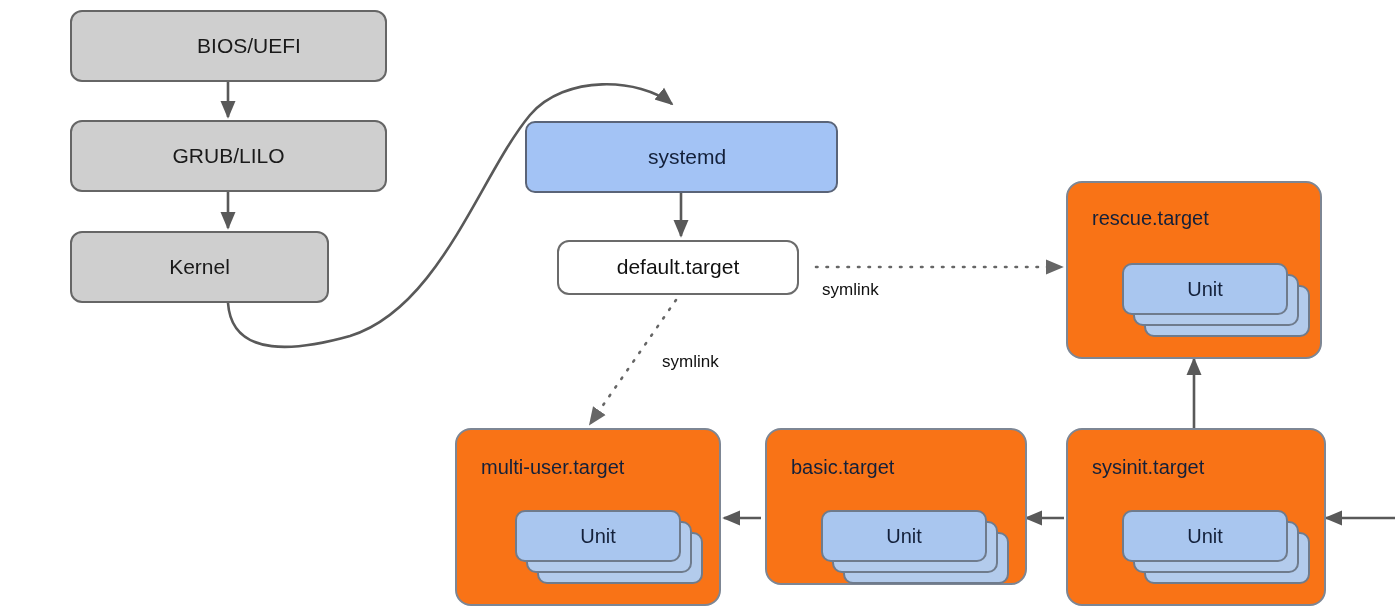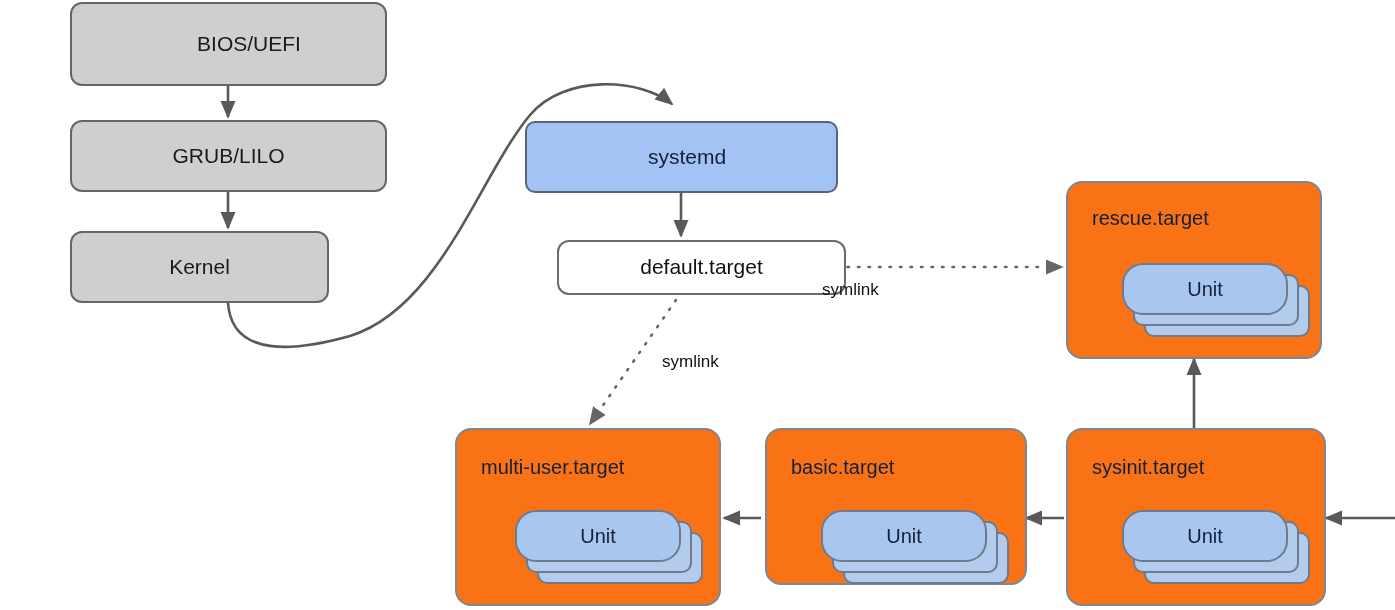--- a/index.html
+++ b/index.html
@@ -91,21 +91,20 @@
     box-sizing: border-box;
     background: #b3cbec;
     border: 2px solid #6f7b8c;
     border-radius: 10px;
   }
   .unit-card.front {
     background: #a9c6ef;
     display: flex;
     align-items: center;
     justify-content: center;
-    border-radius: 21px;
   }
   .unit-label {
     font-size: 20px;
     color: #13203a;
   }
 
   
   .edge-label {
     position: absolute;
     font-size: 17px;
@@ -142,37 +141,37 @@
 
     <line x1="1194" y1="428" x2="1194" y2="359" stroke="#595959" stroke-width="2.6" marker-end="url(#arrowSolid)"></line>
 
     <line x1="1064" y1="518" x2="1026" y2="518" stroke="#595959" stroke-width="2.6" marker-end="url(#arrowSolid)"></line>
 
     <line x1="761" y1="518" x2="724" y2="518" stroke="#595959" stroke-width="2.6" marker-end="url(#arrowSolid)"></line>
 
     <line x1="1395" y1="518" x2="1326" y2="518" stroke="#595959" stroke-width="2.6" marker-end="url(#arrowSolid)"></line>
   </svg>
 
-  <div class="node boot-box" style="left:70px; top:2px; width:317px; height:84px;padding-left:41px;">
+  <div class="node boot-box" style="left:70px; top:10px; width:317px; height:72px;padding-left:41px;">
     <span>BIOS/UEFI</span>
   </div>
 
   <div class="node boot-box" style="left:70px; top:120px; width:317px; height:72px;">
     <span>GRUB/LILO</span>
   </div>
 
   <div class="node boot-box" style="left:70px; top:231px; width:259px; height:72px;">
     <span>Kernel</span>
   </div>
 
   <div class="node systemd-box" style="left:525px; top:121px; width:313px; height:72px;padding-left:11px;">
     <span>systemd</span>
   </div>
 
-  <div class="node plain-box" style="left:557px; top:240px; width:289px; height:55px;">
+  <div class="node plain-box" style="left:557px; top:240px; width:242px; height:55px;">
     <span>default.target</span>
   </div>
 
   <span class="edge-label" style="left:822px; top:280px;">symlink</span>
 
   <span class="edge-label" style="left:662px; top:352px;">symlink</span>
 
   <div class="target" style="left:1066px; top:181px; width:256px; height:178px;">
     <span class="target-label" style="top:24px;">rescue.target</span>
     <div class="unit-stack" style="left:54px; top:80px; width:188px; height:78px;">

